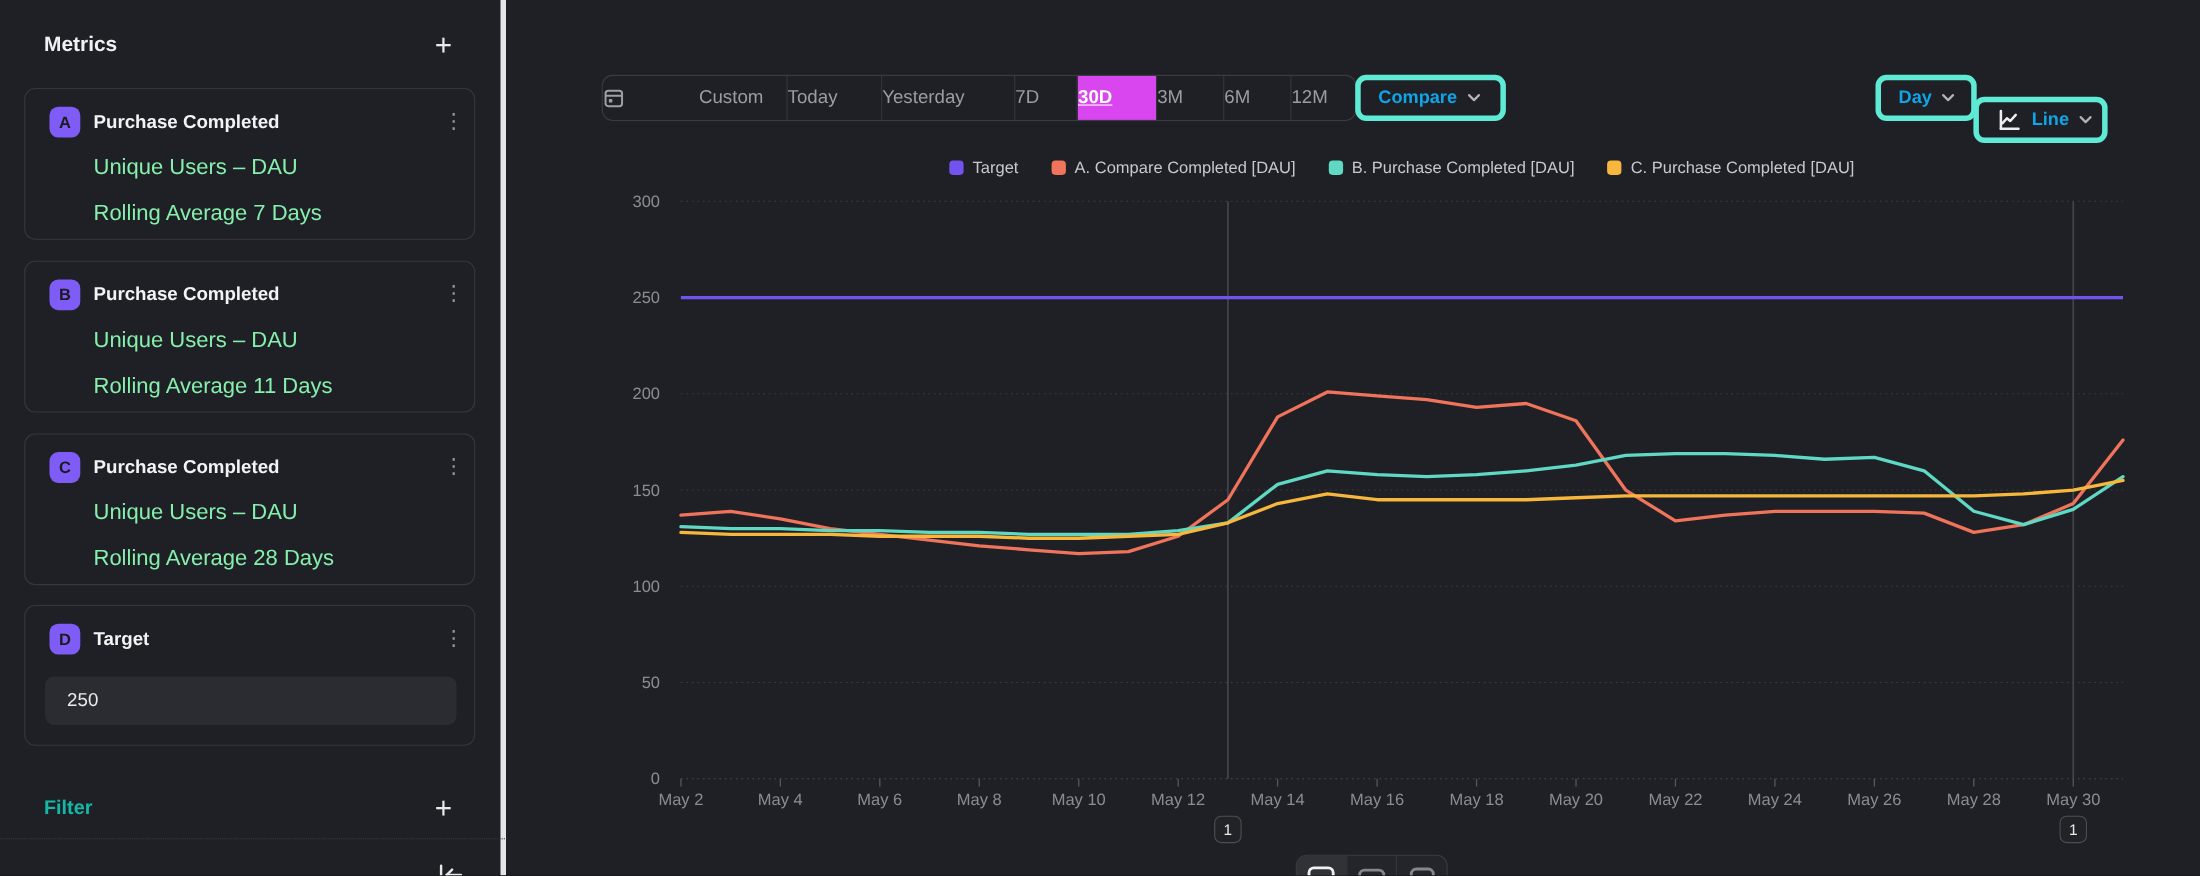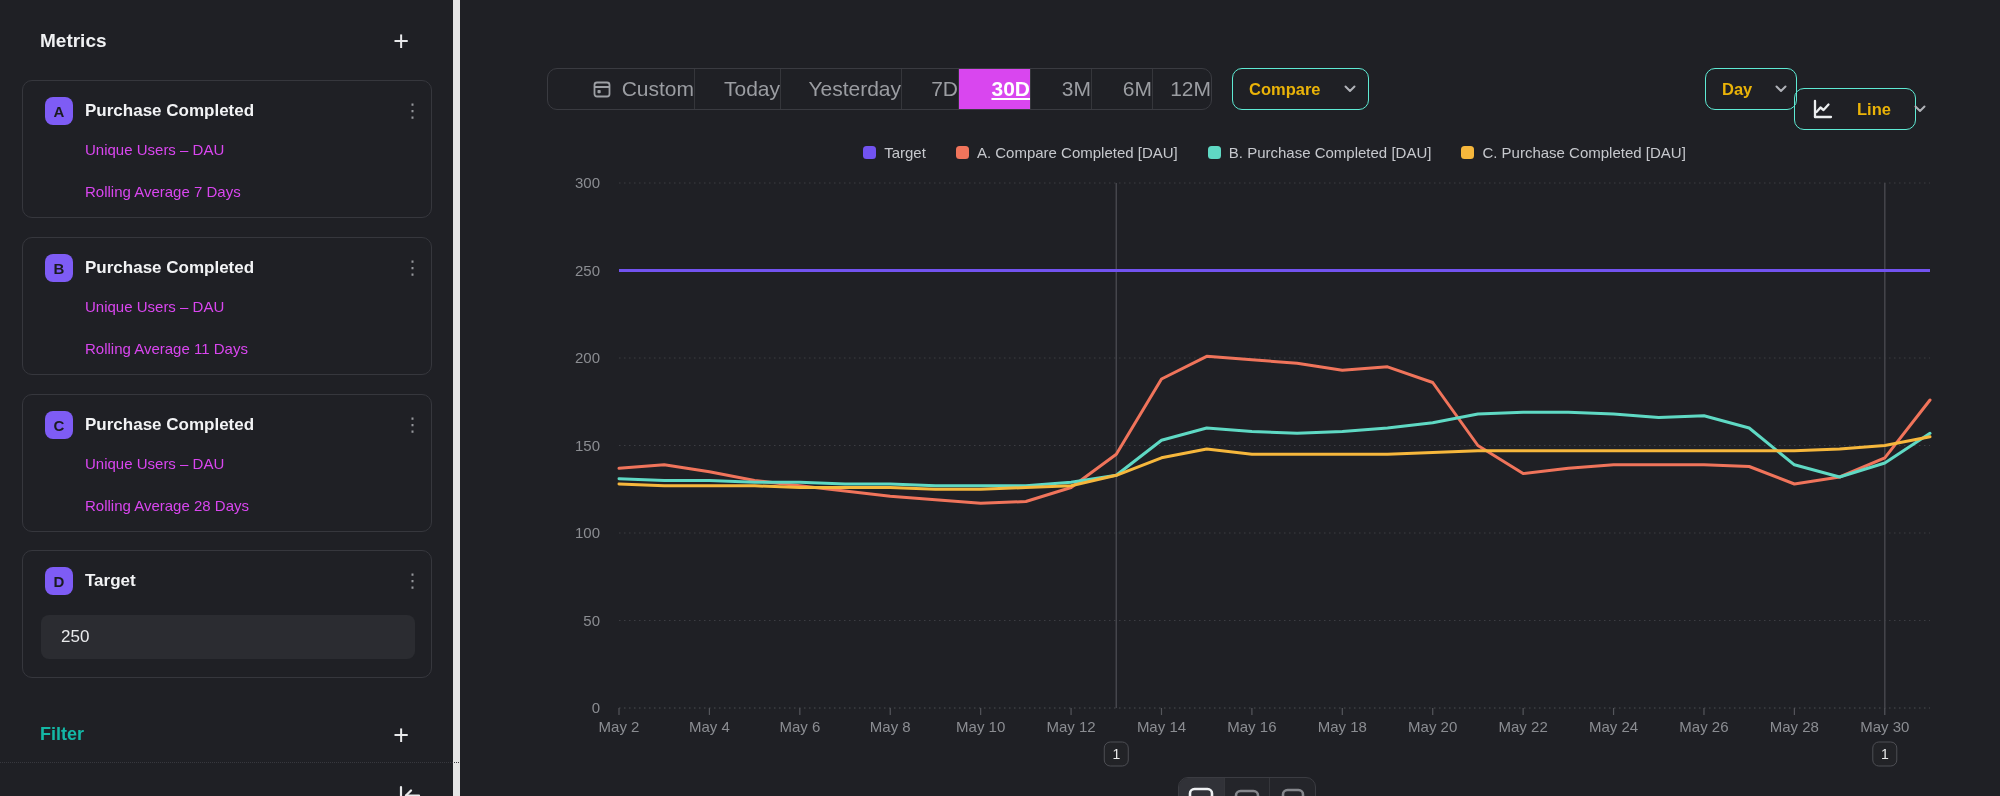--- a/index.html
+++ b/index.html
@@ -5,43 +5,43 @@
   html,body{margin:0;padding:0;background:#17181c;}
   .app{
     position:relative;width:2000px;height:796px;overflow:hidden;
     background:#1f2025;color:#ececee;
     font-family:"Liberation Sans", sans-serif;
     -webkit-font-smoothing:antialiased;
   }
   button{font-family:inherit;background:transparent;border:none;color:inherit;padding:0;cursor:pointer;}
 
   
-  .sidebar{position:absolute;left:0;top:0;width:460px;height:796px;border-right:7px solid #e5e5e5;box-sizing:border-box;}
+  .sidebar{position:absolute;left:0;top:0;width:460px;height:796px;border-right:5px solid #e5e5e5;box-sizing:border-box;}
   .side-header{position:absolute;left:40px;right:44px;display:flex;align-items:center;justify-content:space-between;}
   .side-header.metrics{top:30px;}
   .side-header .title{font-size:19px;font-weight:700;color:#f0f1f3;}
   .side-header.filter{top:724px;}
   .side-header.filter .title{color:#14b8a6;font-weight:700;font-size:18px;}
   .plus-btn{font-size:27px;font-weight:300;color:#e8e9eb;line-height:20px;}
   .metric-card{position:absolute;left:22px;width:410px;border:1px solid #36373d;border-radius:10px;box-sizing:border-box;}
   .card-head{position:absolute;left:22px;top:16px;right:14px;height:28px;display:flex;align-items:center;}
   .badge{width:28px;height:28px;border-radius:8px;background:#7e5cf5;color:#1a1b20;font-weight:700;font-size:15px;display:flex;align-items:center;justify-content:center;flex:none;}
   .card-title{margin-left:12px;font-size:17px;font-weight:700;color:#f2f3f5;flex:1;}
   .kebab{color:#94969b;font-size:19px;letter-spacing:0;line-height:10px;width:14px;text-align:center;}
-  .card-line{position:absolute;left:62px;font-size:15px;color:#d946ef;}
+  .card-line{position:absolute;left:62px;font-size:20px;color:#86efac;}
   .target-input{position:absolute;left:18px;top:64px;width:374px;height:44px;background:#2b2c31;border:none;border-radius:8px;color:#e9eaec;font-size:17px;padding:0 20px;box-sizing:border-box;}
   .side-divider{position:absolute;left:0;top:762px;width:459px;border-top:1px dotted #37383e;}
   .collapse-btn{position:absolute;left:394px;top:780px;width:30px;height:30px;color:#e8e9ea;}
 
   
   .range-control{position:absolute;left:547px;top:68px;height:42px;display:flex;border:1px solid #3a3b41;border-radius:10px;overflow:hidden;box-sizing:border-box;}
-  .range-seg{display:flex;align-items:center;justify-content:flex-end;gap:10px;height:100%;color:#9b9da2;font-size:21px;border-left:1px solid #35363b;box-sizing:border-box;}
+  .range-seg{display:flex;align-items:center;justify-content:space-between;gap:10px;height:100%;color:#9b9da2;font-size:17px;border-left:1px solid #35363b;box-sizing:border-box;}
   .range-seg:first-child{border-left:none;}
   .range-seg.active{background:#d946ef;color:#ffffff;font-weight:700;text-decoration:underline;}
-  .tb-btn{position:absolute;top:68px;height:42px;display:inline-flex;align-items:center;gap:23px;padding:0 16px;border:1px solid #5eead4;border-radius:10px;color:#eab308;font-size:16.5px;font-weight:700;box-sizing:border-box;}
+  .tb-btn{position:absolute;top:68px;height:42px;display:inline-flex;align-items:center;gap:9px;padding:0 16px;border:5px solid #5eead4;border-radius:10px;color:#0ea5e9;font-size:16.5px;font-weight:700;box-sizing:border-box;}
   .chev{color:#b0b2b8;flex:none;}
   .tb-icon{color:#eceef0;flex:none;}
 
   
   .legend{position:absolute;left:619px;width:1311px;top:144px;display:flex;justify-content:center;gap:30px;}
   .legend-item{display:flex;align-items:center;gap:8px;font-size:15px;color:#c6c8cd;}
   .swatch{width:13px;height:13px;border-radius:3.5px;flex:none;}
 
   
   #chart{position:absolute;left:0;top:0;}
@@ -119,21 +119,21 @@
 
   <div id="range-control" class="range-control">
       <button class="range-seg" style="width:146px;">
         <svg width="20" height="20" viewBox="0 0 20 20" fill="none" stroke="#9da0a5" stroke-width="1.8">
           <rect x="2.5" y="3.5" width="15" height="14" rx="2.5"></rect>
           <line x1="2.5" y1="8" x2="17.5" y2="8"></line>
           <rect x="5.5" y="11" width="3.2" height="3.2" rx="0.8" fill="#9da0a5" stroke="none"></rect>
         </svg>
         <span>Custom</span>
       </button>
-      <button class="range-seg" style="width:86px;">
+      <button class="range-seg" style="width:86px;margin-left:21px;">
         <span>Today</span>
       </button>
       <button class="range-seg" style="width:121px;">
         <span>Yesterday</span>
       </button>
       <button class="range-seg" style="width:57px;">
         <span>7D</span>
       </button>
       <button class="range-seg active" style="width:72px;">
         <span>30D</span>

